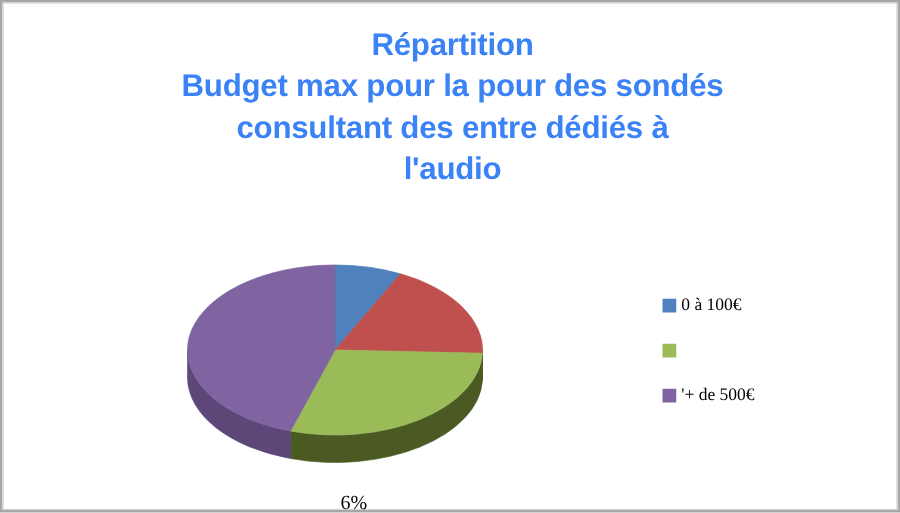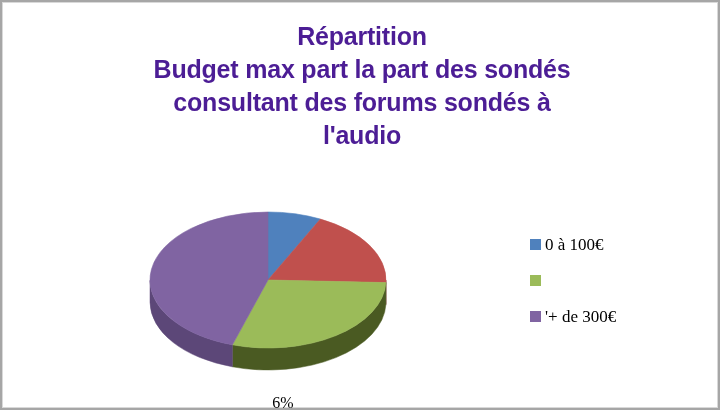--- a/index.html
+++ b/index.html
@@ -19,21 +19,21 @@
     position:absolute;left:0;top:0;width:716px;height:406px;
     border:1px solid #d9d9d9;
     box-sizing:border-box;
   }
 
   
   #chart-title{
     position:absolute;
     left:60px; top:18px; width:600px;
     text-align:center;
-    color:#4c1d95;
+    color:#3b82f6;
     font-weight:bold;
     font-size:25px;
     line-height:33px;
     letter-spacing:-0.2px;
   }
   #chart-title .tline{display:block;white-space:nowrap;}
 
   
   #plot-area{
     position:absolute;
@@ -63,36 +63,36 @@
     height:17px;
     margin-bottom:19px;
   }
   .legend-swatch{
     width:11px;height:11px;
     flex:0 0 11px;
     margin-right:4px;
   }
   .legend-label{
     font-family:"Liberation Serif", serif;
-    font-size:17px;
+    font-size:14px;
     color:#000000;
     white-space:nowrap;
     line-height:17px;
   }
 </style>
 </head>
 <body>
 
 <div id="frame">
   <div id="inner"></div>
 
   <div id="chart-title">
     <span class="tline">Répartition</span>
-    <span class="tline">Budget max part la part des sondés</span>
-    <span class="tline">consultant des forums sondés à</span>
+    <span class="tline">Budget max pour la pour des sondés</span>
+    <span class="tline">consultant des entre dédiés à</span>
     <span class="tline">l'audio</span>
   </div>
 
   <div id="plot-area">
     <svg id="pie-svg" width="330" height="200" viewBox="0 0 330 200">
         <g>
           <path d="M 273.99966171411324 88.16282629291064
                  A 118 68 0 0 1 273.9134093639956 90.6045858909224
                  L 273.9134093639956 112.6045858909224
                  A 118 68 0 0 0 273.99966171411324 110.16282629291064 Z" fill="#7A3331" stroke="#7A3331" stroke-width="0.5"></path>
@@ -118,16 +118,16 @@
   <div id="legend">
     <div class="legend-item">
       <span class="legend-swatch" style="background: rgb(79, 129, 189);"></span>
       <span class="legend-label">0 à 100€</span>
     </div>
     <div class="legend-item">
       <span class="legend-swatch" style="background: rgb(155, 187, 89);"></span>
     </div>
     <div class="legend-item">
       <span class="legend-swatch" style="background: rgb(128, 100, 162);"></span>
-      <span class="legend-label">'+ de 300€</span>
+      <span class="legend-label">'+ de 500€</span>
     </div>
   </div>
 </div>
 
 </body></html>

